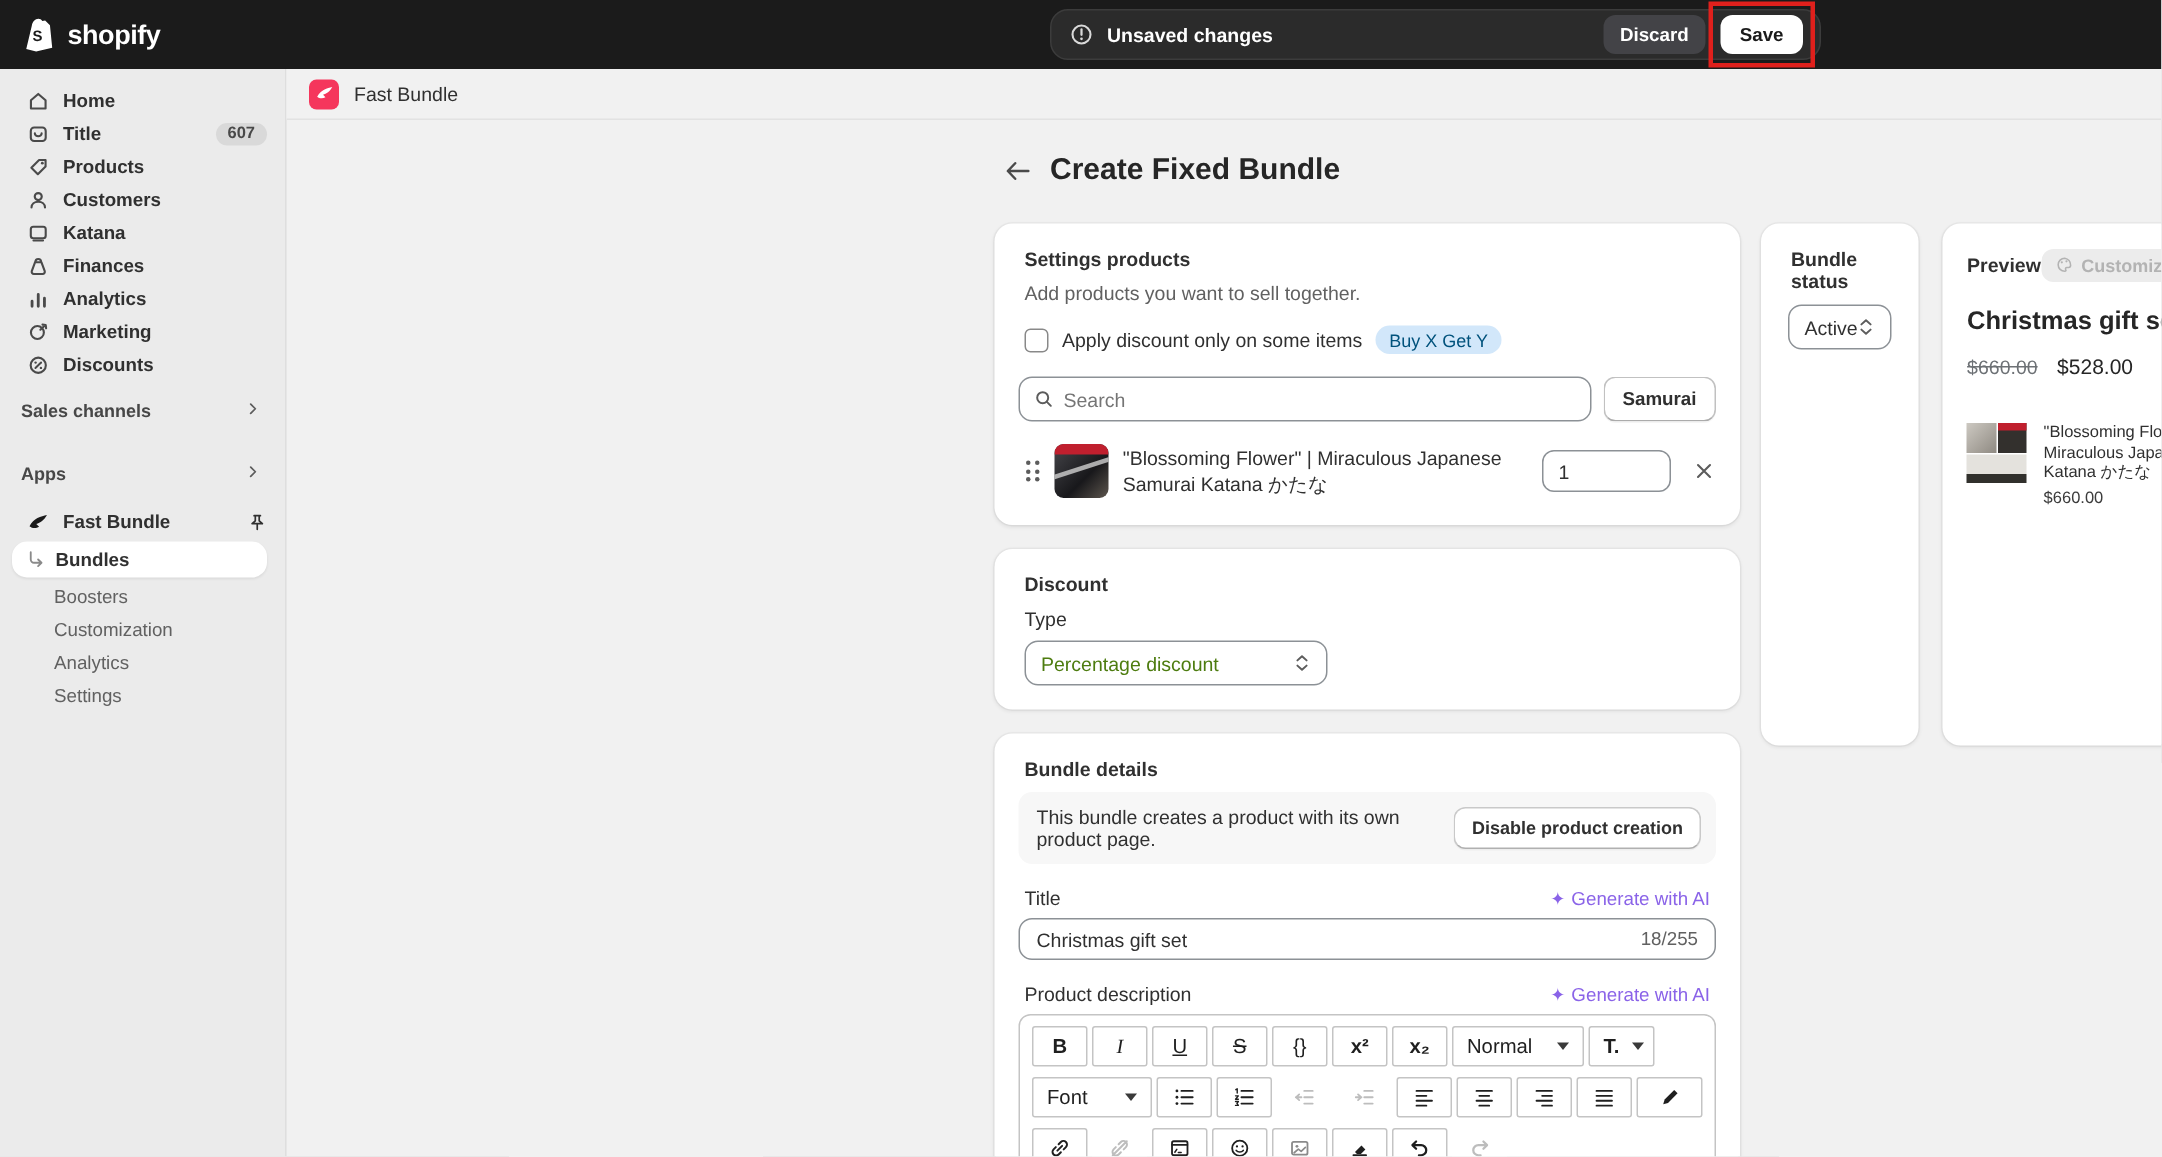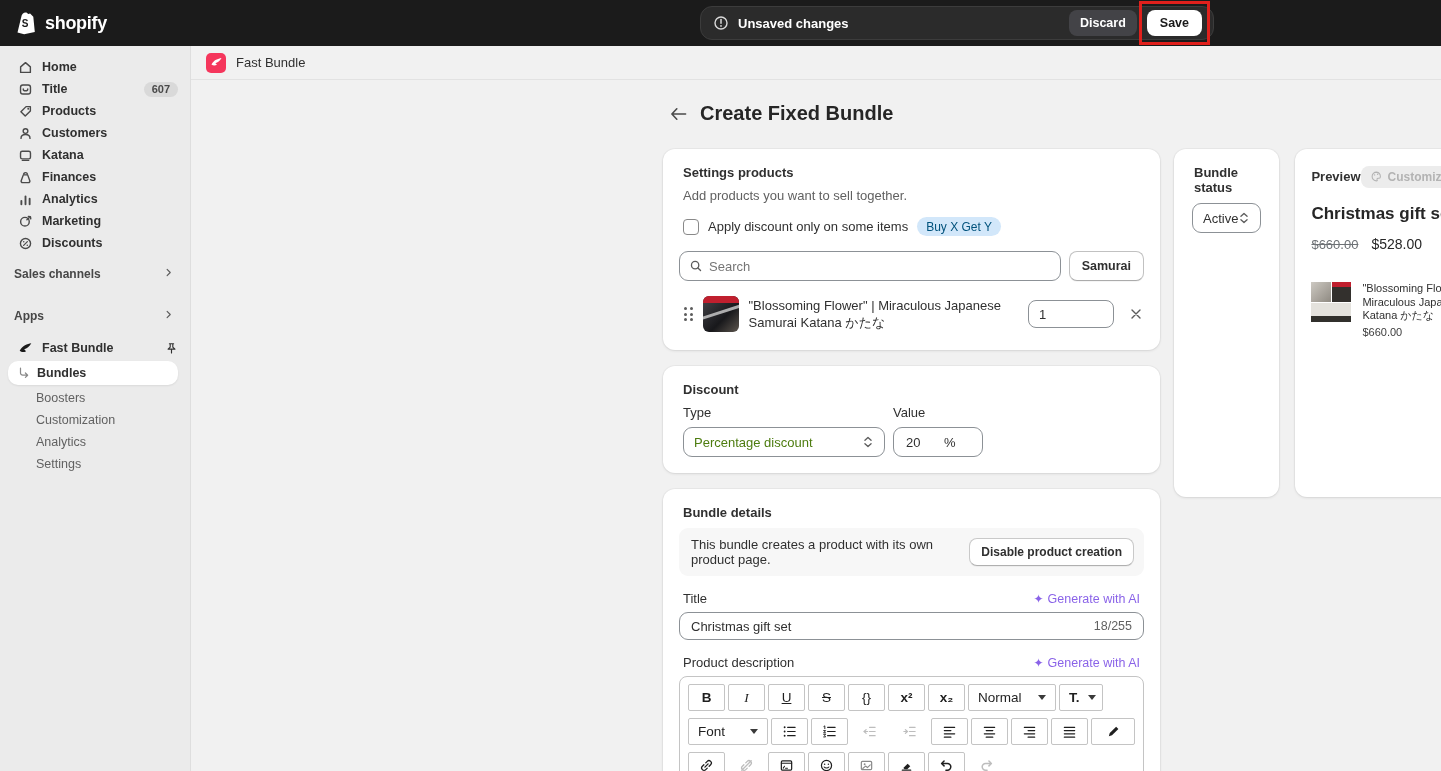--- a/index.html
+++ b/index.html
@@ -364,27 +364,20 @@
               <div class="fields">
                 <div>
                   <div class="field-label">Type</div>
                   <div class="select-box">
                     <span>Percentage discount</span>
                     <span>
                         <svg width="12" height="14" viewBox="0 0 12 16">
                           <path d="M2.5 6 6 2.8 9.5 6 M2.5 10 6 13.2 9.5 10" fill="none" stroke="#5c5c5c" stroke-width="1.5" stroke-linecap="round" stroke-linejoin="round"></path>
                         </svg>
                       </span>
-                  </div>
-                </div>
-                <div>
-                  <div class="field-label">Value</div>
-                  <div class="value-box">
-                    <input type="text" value="20" style="">
-                    <span class="value-unit">%</span>
                   </div>
                 </div>
               </div>
             </section>
 
             <section class="card">
               <h2 class="card-title">Bundle details</h2>
               <div class="banner">
                 <span class="banner-text">This bundle creates a product with its own product page.</span>
                 <button class="banner-btn">Disable product creation</button>

